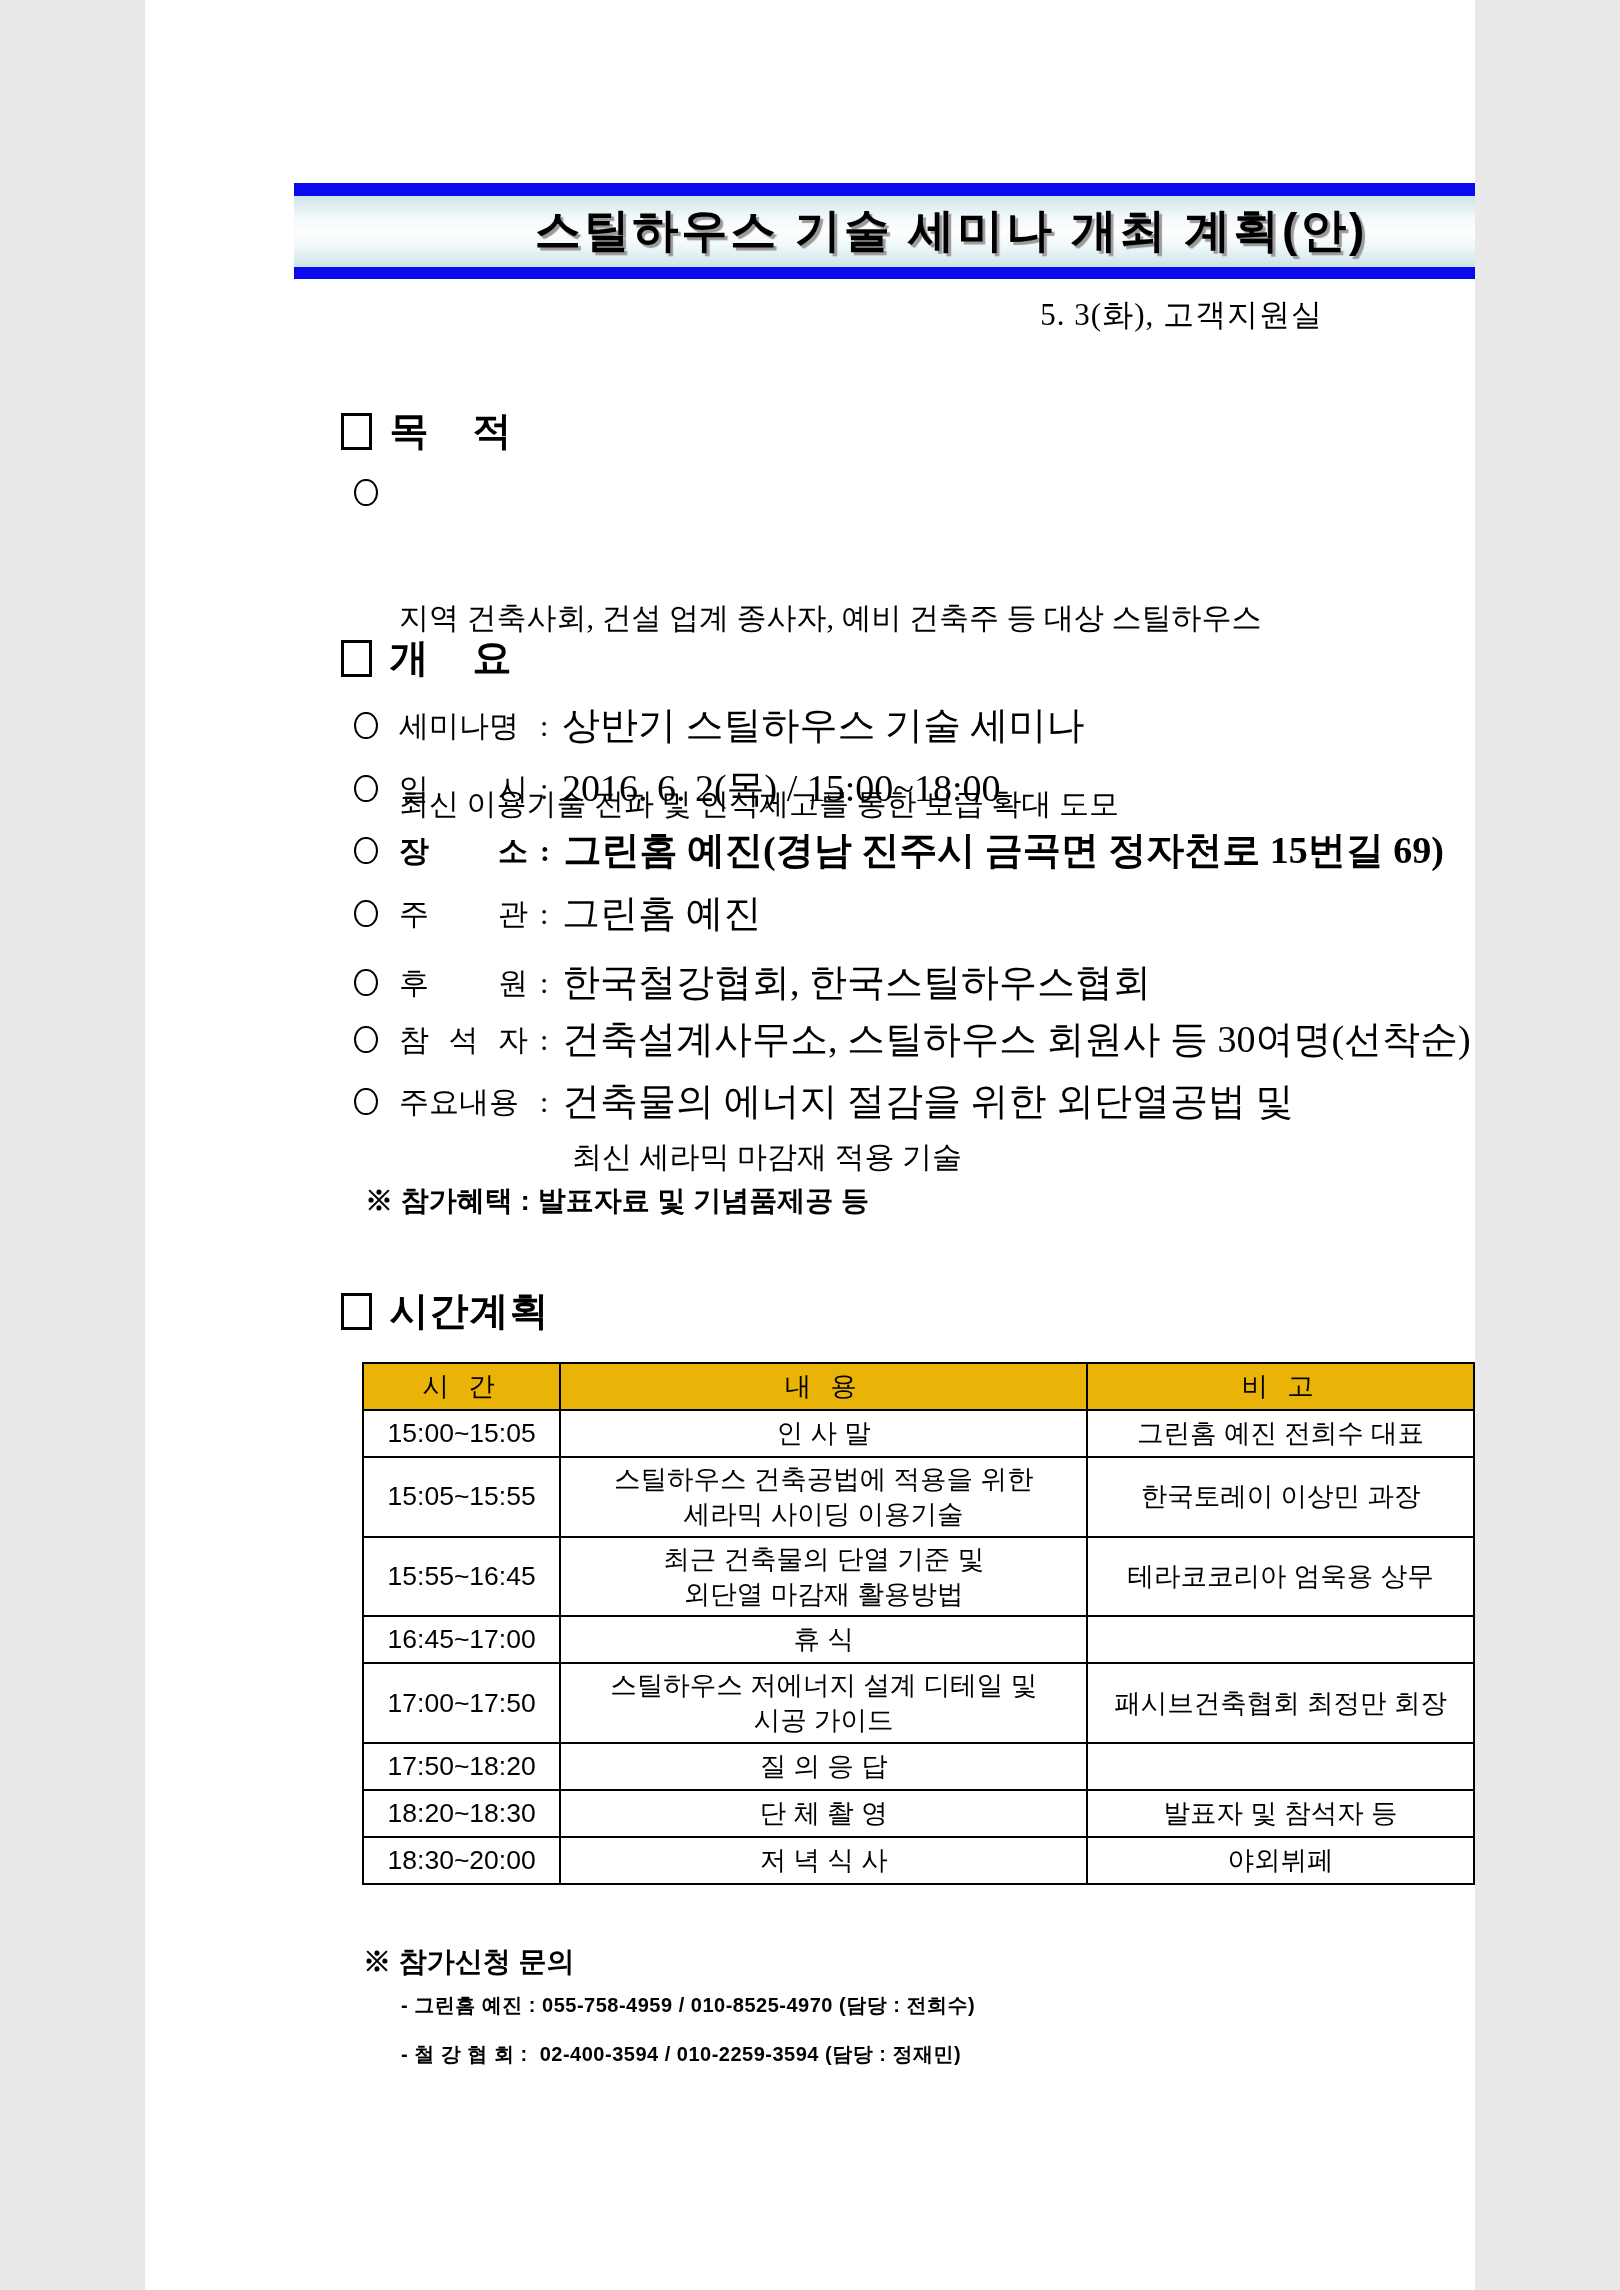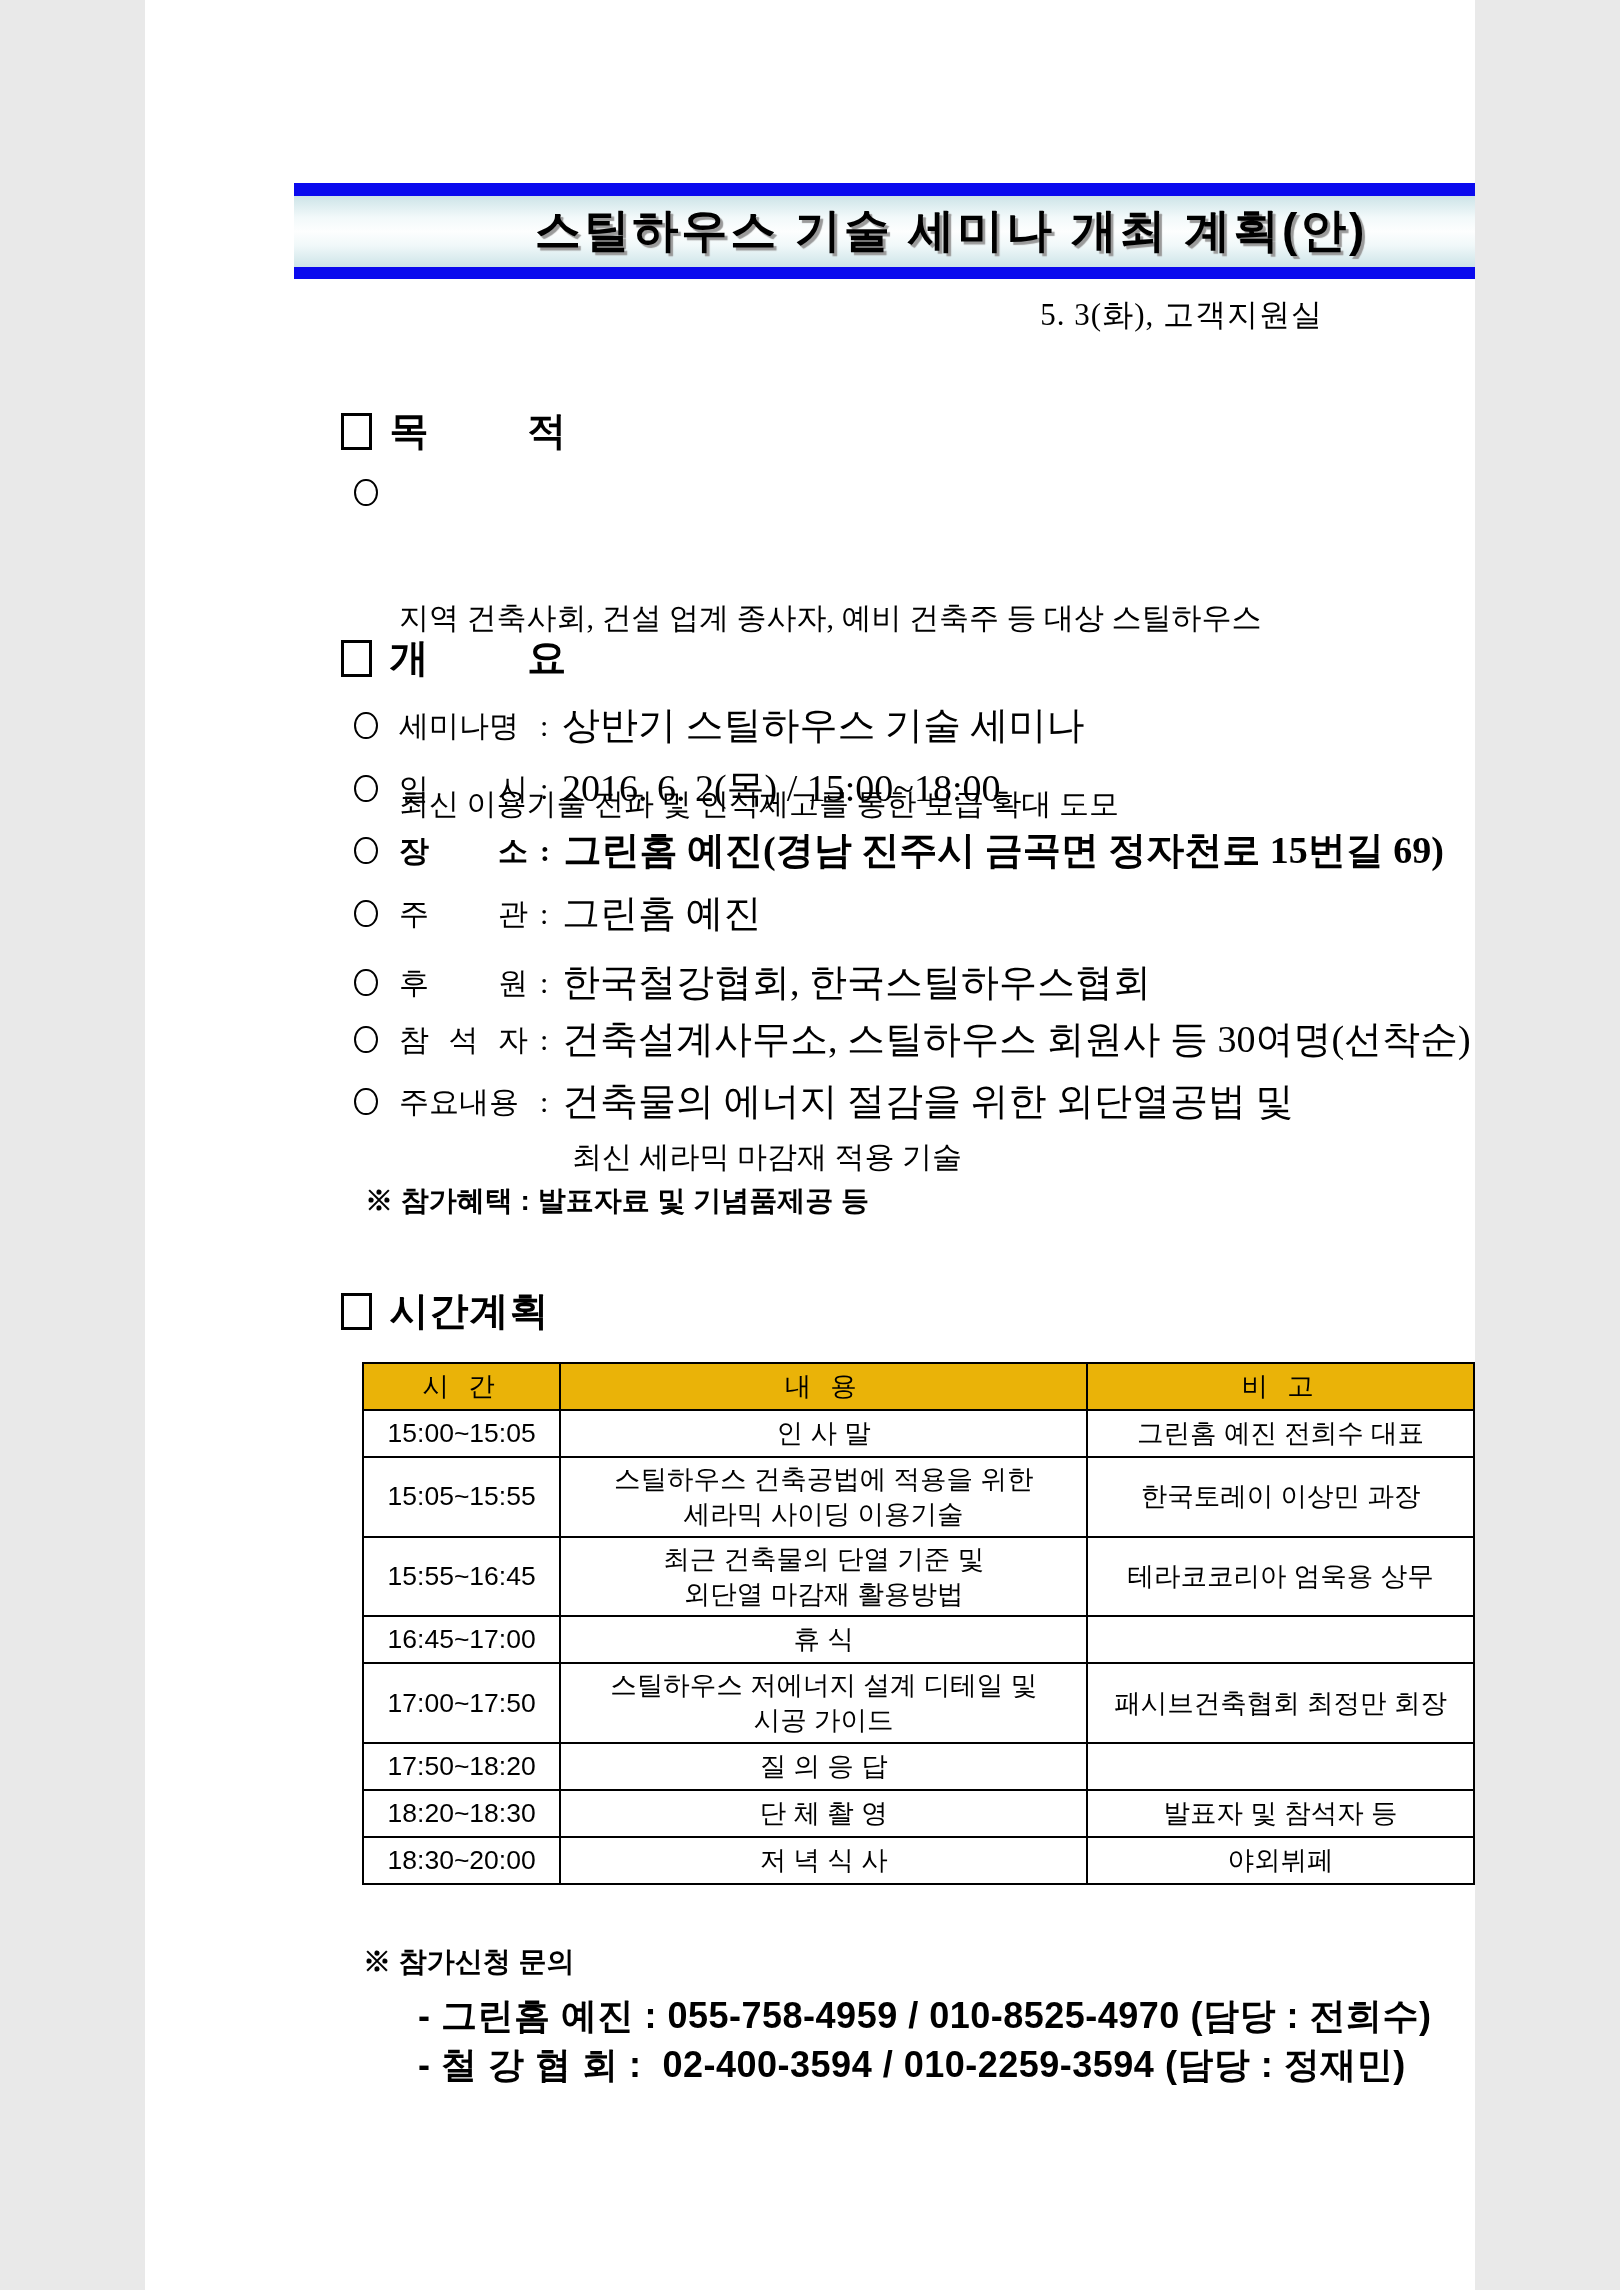--- a/index.html
+++ b/index.html
@@ -32,21 +32,21 @@
   
   .dateline {
     position:absolute; top:294px; right:152px;
     font-size:31px; letter-spacing:1px; white-space:pre;
   }
 
   
   .sec-heading {
     position:absolute; left:196px;
     display:flex; align-items:center;
-    font-family:Liberation Mono, monospace;
+    font-family:Liberation Serif, serif;
     font-weight:bold; font-size:39px;
   }
   .sq {
     display:inline-block; width:31px; height:37px;
     border:3.9px solid #000; margin-right:17.6px;
   }
   .sec-title { white-space:pre; letter-spacing:1px; }
 
   
   .circ {
@@ -102,23 +102,23 @@
   .row-single td { height:47px; }
   .row-double td { height:74px; }
 
   
   .contact-heading {
     position:absolute; left:218px;
     font-family:"Liberation Sans", sans-serif;
     font-weight:bold; font-size:28px; white-space:pre;
   }
   .contact-line {
-    position:absolute; left:273px;
-    font-family:"Liberation Sans", sans-serif;
-    font-weight:bold; font-size:36px; white-space:pre;
+    position:absolute; left:256px;
+    font-family:"Liberation Sans", sans-serif;
+    font-weight:bold; font-size:20px; white-space:pre;
     letter-spacing:0.5px;
   }
 </style>
 </head>
 <body>
 
 <div class="page">
 
   <div class="banner">
     <div class="banner-bar"></div>

